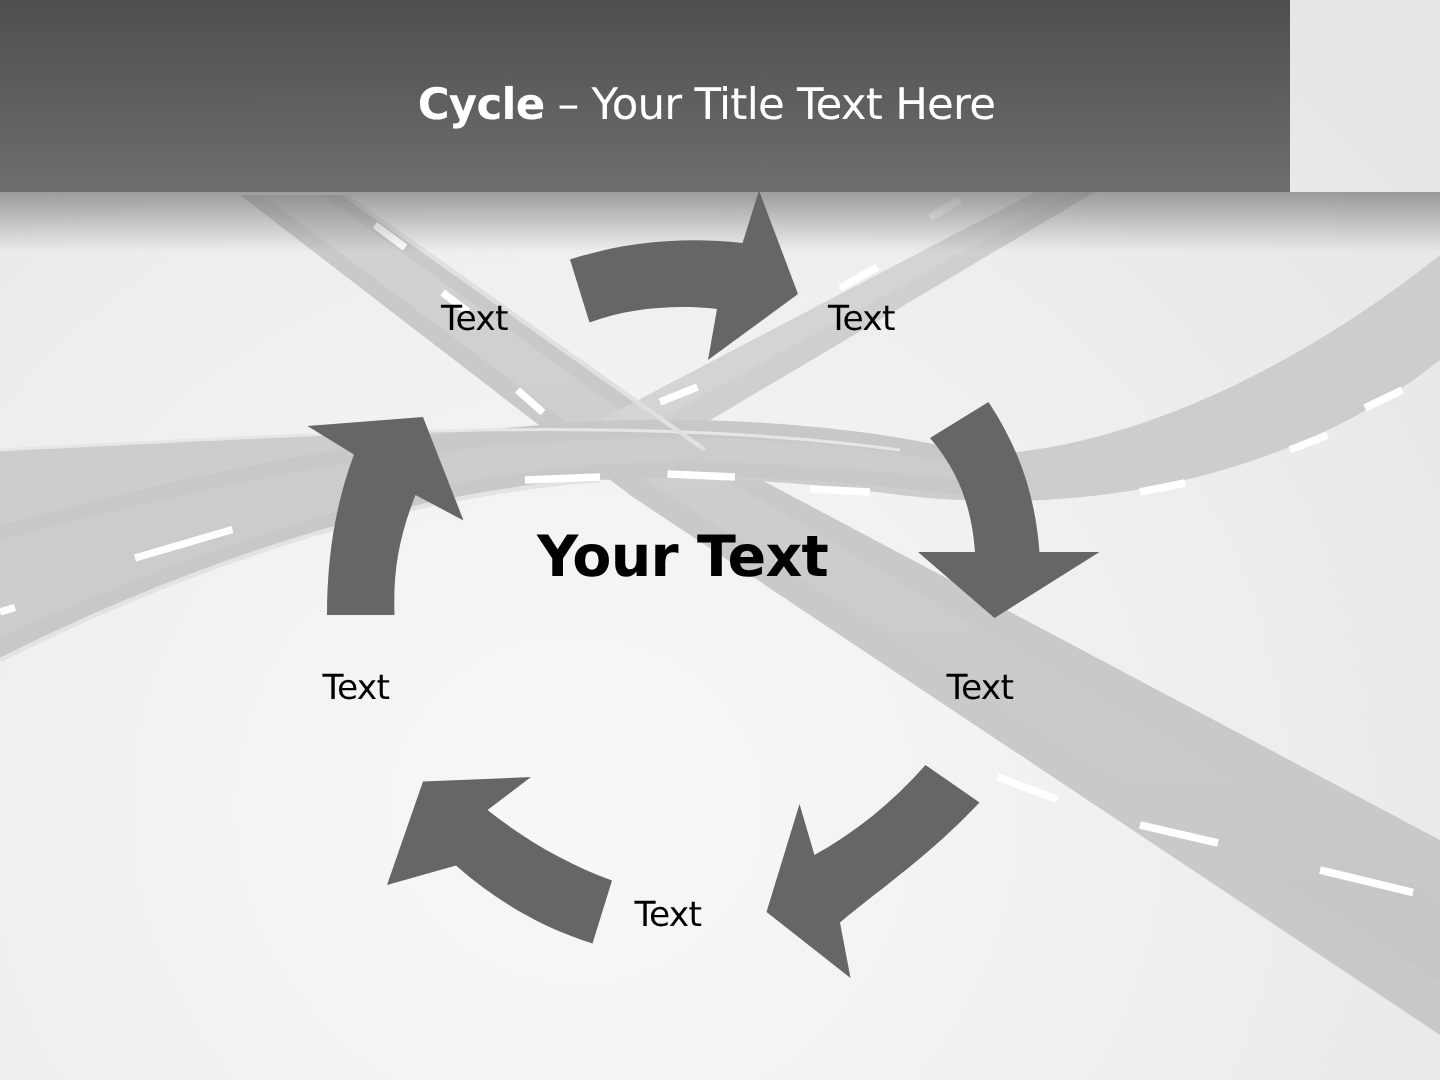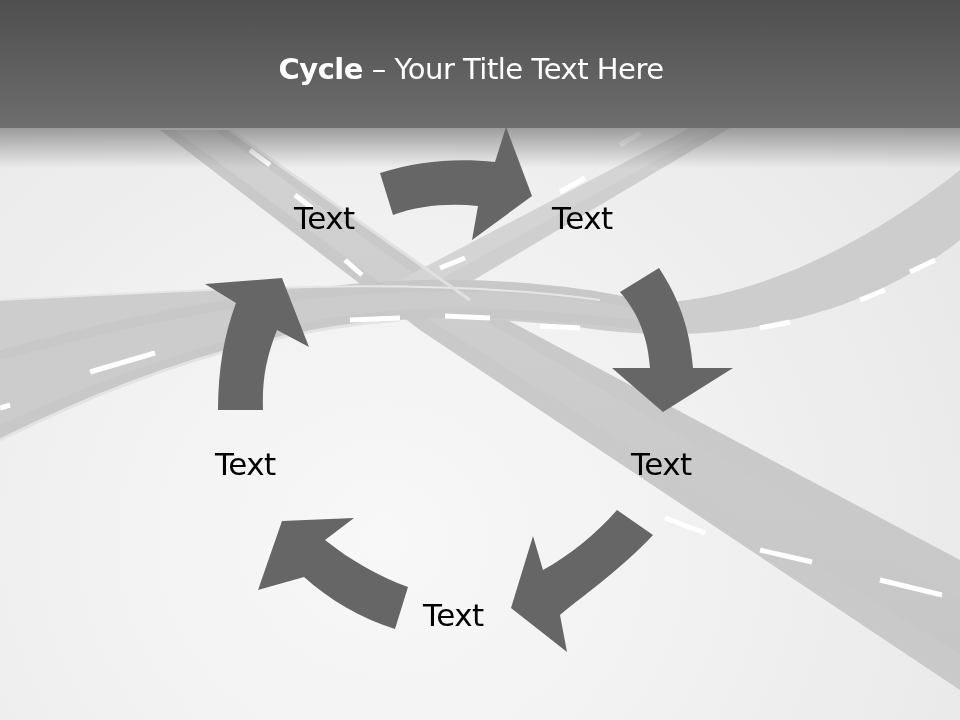--- a/index.html
+++ b/index.html
@@ -1,29 +1,29 @@
 <!DOCTYPE html>
 <html><head>
 <meta charset="utf-8">
 <style>
   html, body { margin:0; padding:0; }
   body { width:960px; height:720px; overflow:hidden; position:relative;
          font-family:"DejaVu Sans", "Liberation Sans", sans-serif; background:#f2f2f2; }
   .slide { position:absolute; left:0; top:0; width:960px; height:720px; overflow:hidden;
            background: radial-gradient(ellipse at 40% 75%, #f8f8f8 0%, #f0f0f0 45%, #e4e4e4 100%); }
-  .title-bar { position:absolute; left:0; top:0; width:960px; height:128px;
+  .title-bar { position:absolute; left:0; top:0; width:860px; height:128px;
                background: linear-gradient(to bottom, #4f4f4f 0%, #5e5e5e 50%, #6e6e6e 100%); z-index:3; }
   .title-shadow { position:absolute; left:0; top:128px; width:960px; height:40px;
                   background: linear-gradient(to bottom, rgba(90,90,90,0.55), rgba(200,200,200,0)); z-index:2; }
   .title { position:absolute; left:0; top:52px; width:942px; text-align:center; color:#ffffff;
            font-size:29px; letter-spacing:-0.5px; }
   .title .bold { font-weight:bold; }
   .roads { position:absolute; left:0; top:0; z-index:1; }
   .diagram { position:absolute; left:0; top:0; z-index:4; }
-  .label { position:absolute; z-index:5; font-size:31px; color:#000; letter-spacing:-0.5px; }
+  .label { position:absolute; z-index:5; font-size:23px; color:#000; letter-spacing:-0.5px; }
   .center-text { position:absolute; z-index:5; left:330px; top:340px; width:250px; text-align:center;
                  font-size:38px; font-weight:bold; line-height:62px; color:#000; letter-spacing:-0.5px; }
 </style>
 </head>
 <body>
 
 <div class="slide">
 
   <svg class="roads" width="960" height="720" viewBox="0 0 960 720">
     <defs>
@@ -99,15 +99,16 @@
     </g>
   </svg>
 
   <div class="label" style="left:294px; top:200px;">Text</div>
   <div class="label" style="left:552px; top:200px;">Text</div>
   <div class="label" style="left:631px; top:446px;">Text</div>
   <div class="label" style="left:423px; top:597px;">Text</div>
   <div class="label" style="left:215px; top:446px;">Text</div>
 
   <div class="center-text">
+    <div>Your Text</div>
   </div>
 
 </div>
 
 </body></html>

